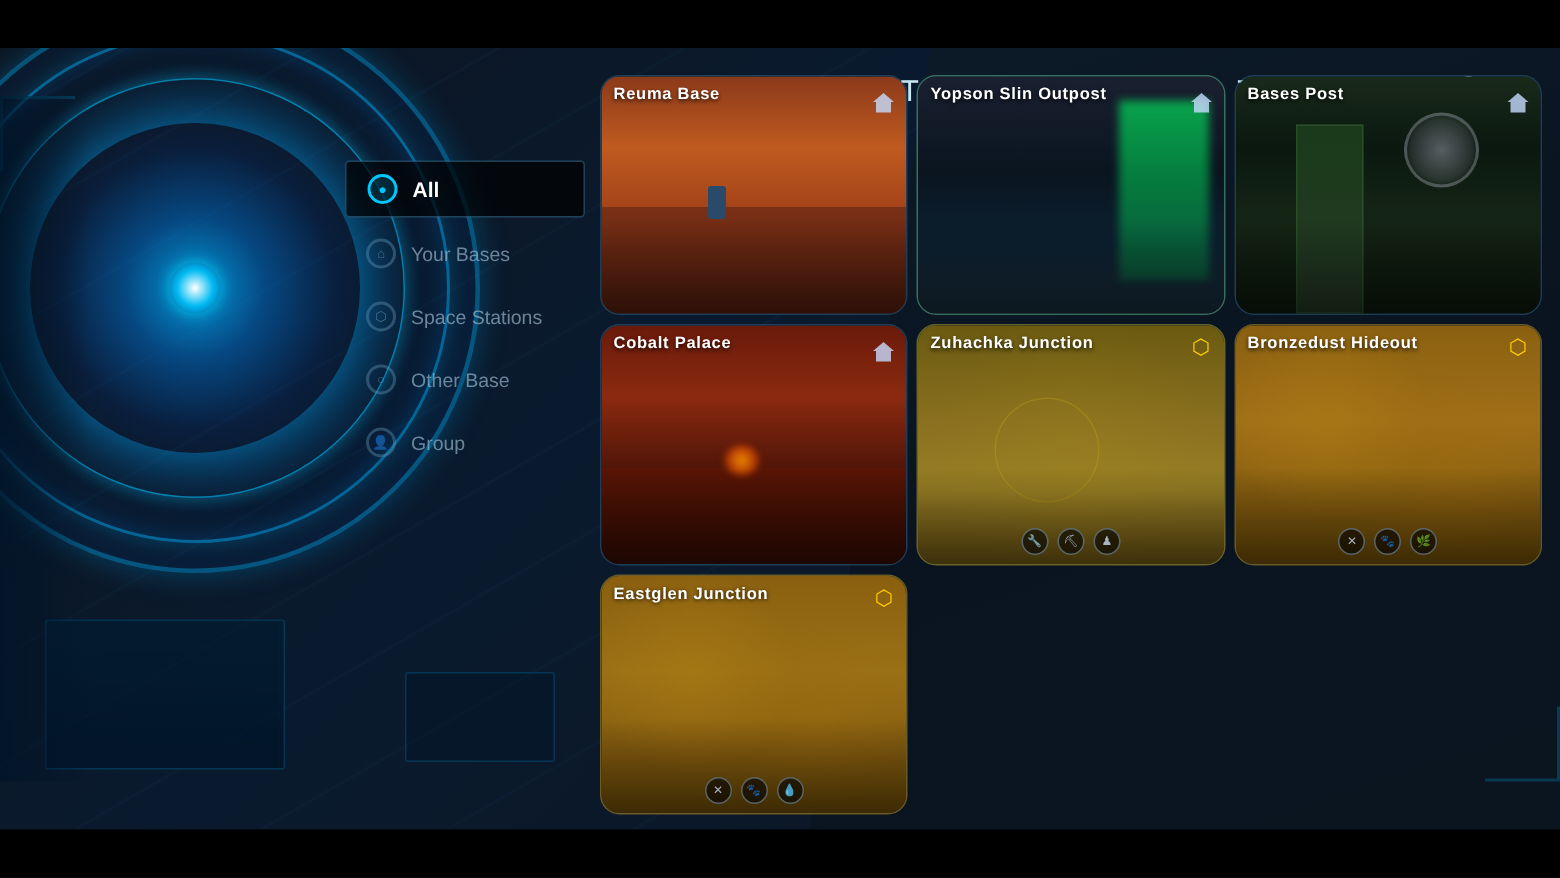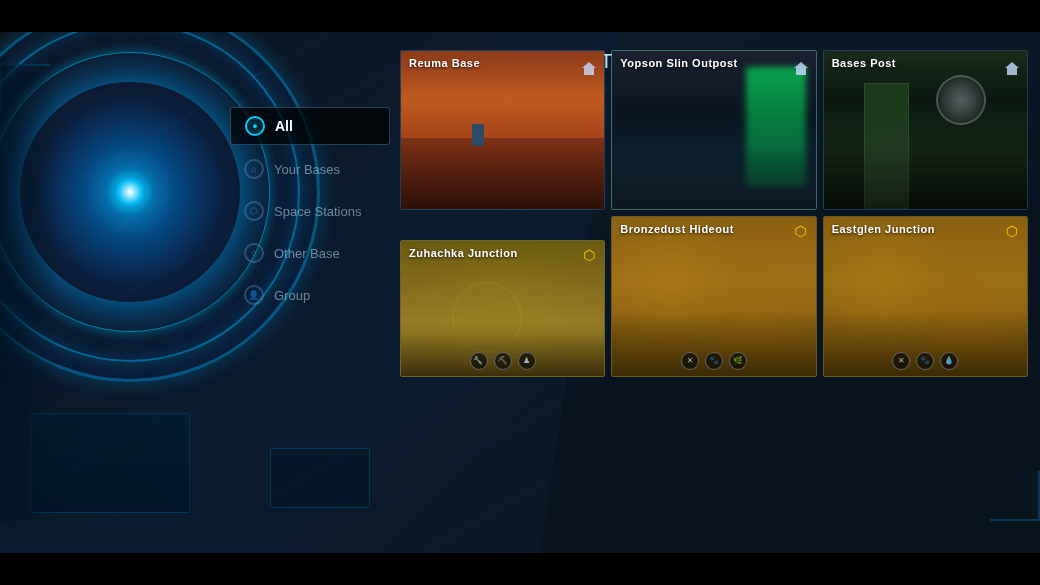--- a/index.html
+++ b/index.html
@@ -211,21 +211,21 @@
       right: 12px;
       bottom: 10px;
       display: grid;
       grid-template-columns: repeat(3, 1fr);
       grid-template-rows: repeat(3, 1fr);
       gap: 6px;
     }
 
     .card {
       position: relative;
-      border-radius: 2px;
+      border-radius: 13px;
       overflow: hidden;
       cursor: pointer;
       border: 1px solid rgba(60,120,160,0.4);
       text-align: right;
     }
 
     .card-bg {
       position: absolute;
       inset: 0;
       background-size: cover;
@@ -454,21 +454,20 @@
       z-index: 2;
     }
 
     
     .card-yopson {
       border-color: rgba(100,200,150,0.5);
     }
 
     .card-zuhachka {
       border-color: rgba(200,180,50,0.5);
-      margin-top: 24px;
     }
     .card-bronzedust {
       border-color: rgba(200,160,40,0.5);
     }
     .card-eastglen {
       border-color: rgba(200,160,40,0.5);
     }
 
     
     .corner-tl {
@@ -609,20 +608,32 @@
         <div class="scene-building"></div>
         <div class="scene-moon"></div>
       </div>
       <div class="card-gradient-overlay"></div>
       <span class="card-label">Bases Post</span>
       <div class="card-type-icon">
         <div class="card-type-house"></div>
       </div>
     </div>
 
+    <div class="card card-cobalt">
+      <div class="card-bg"></div>
+      <div class="card-scene">
+        <div class="scene-ground"></div>
+        <div class="scene-fire"></div>
+      </div>
+      <div class="card-gradient-overlay"></div>
+      <span class="card-label">Cobalt Palace</span>
+      <div class="card-type-icon">
+        <div class="card-type-house"></div>
+      </div>
+    </div>
 
     <div class="card card-zuhachka">
       <div class="card-bg"></div>
       <div class="card-scene">
         <div class="scene-overlay"></div>
         <div class="scene-hud-ring"></div>
       </div>
       <div class="card-gradient-overlay"></div>
       <span class="card-label">Zuhachka Junction</span>
       <div class="card-type-icon">

